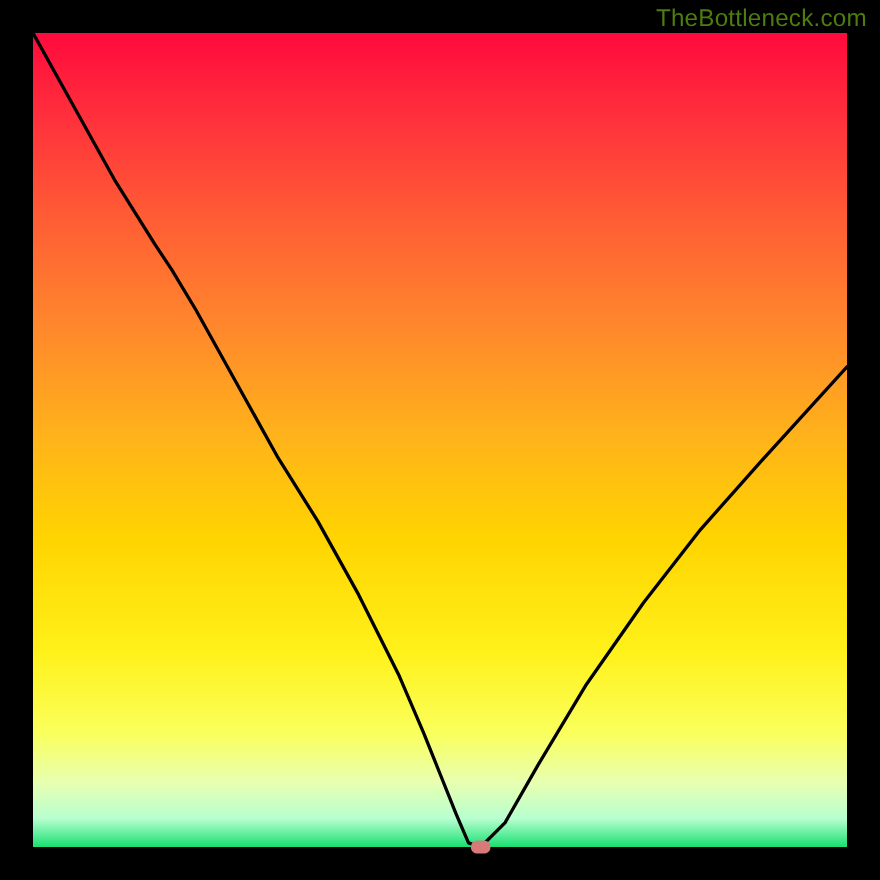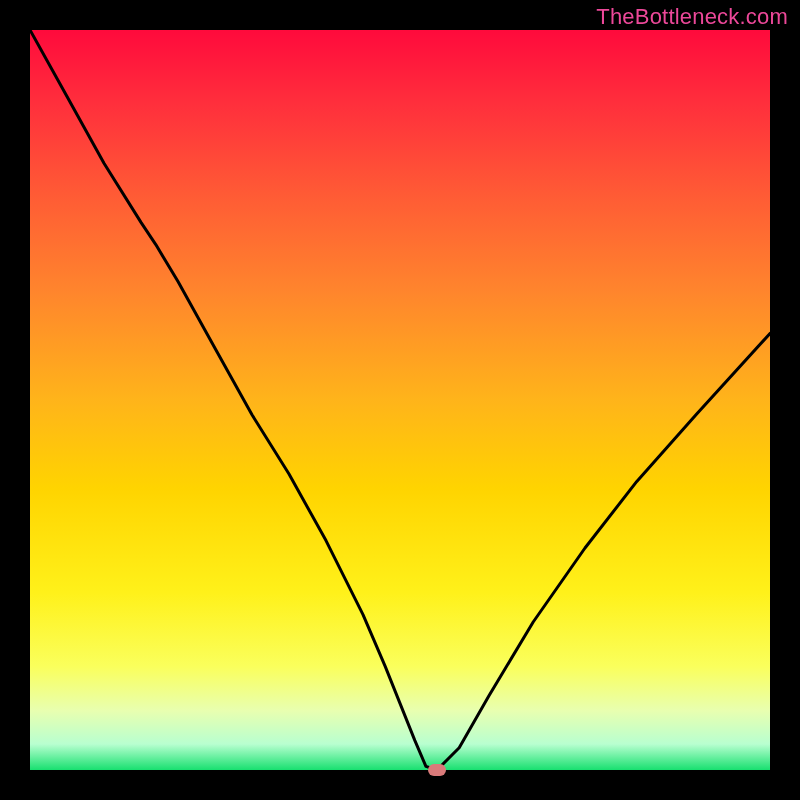--- a/index.html
+++ b/index.html
@@ -14,21 +14,21 @@
   .frame {
     position: relative;
     width: 800px;
     height: 800px;
     background: #000;
   }
   .watermark {
     position: absolute;
     top: 4px;
     right: 12px;
-    color: #ec4899;
+    color: #4d7c0f;
     font-size: 22px;
     font-weight: 500;
     z-index: 10;
     letter-spacing: 0.2px;
   }
   svg.plot {
     position: absolute;
     left: 30px;
     top: 30px;
     width: 740px;

